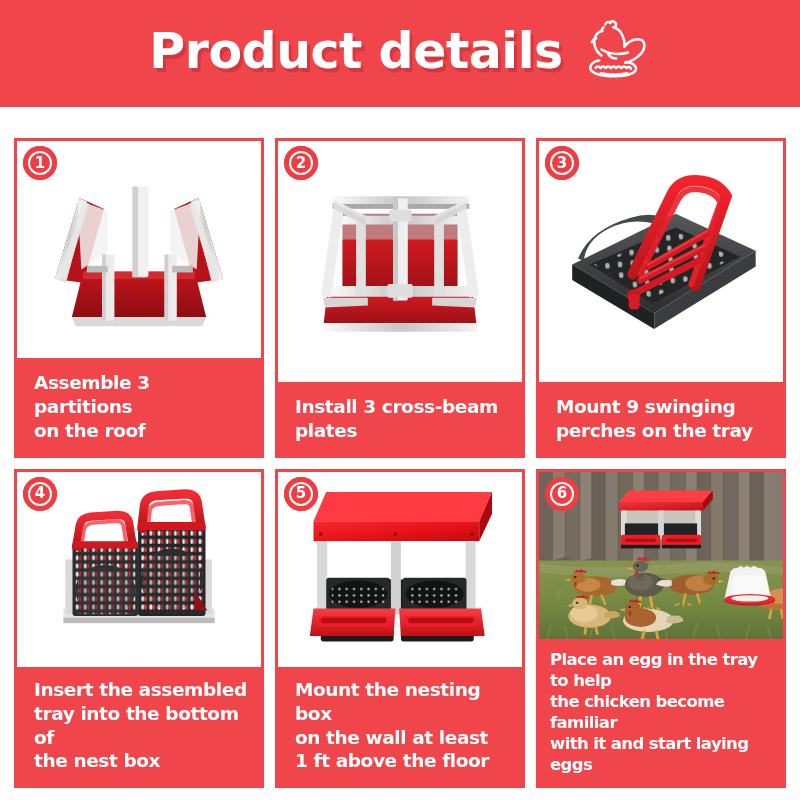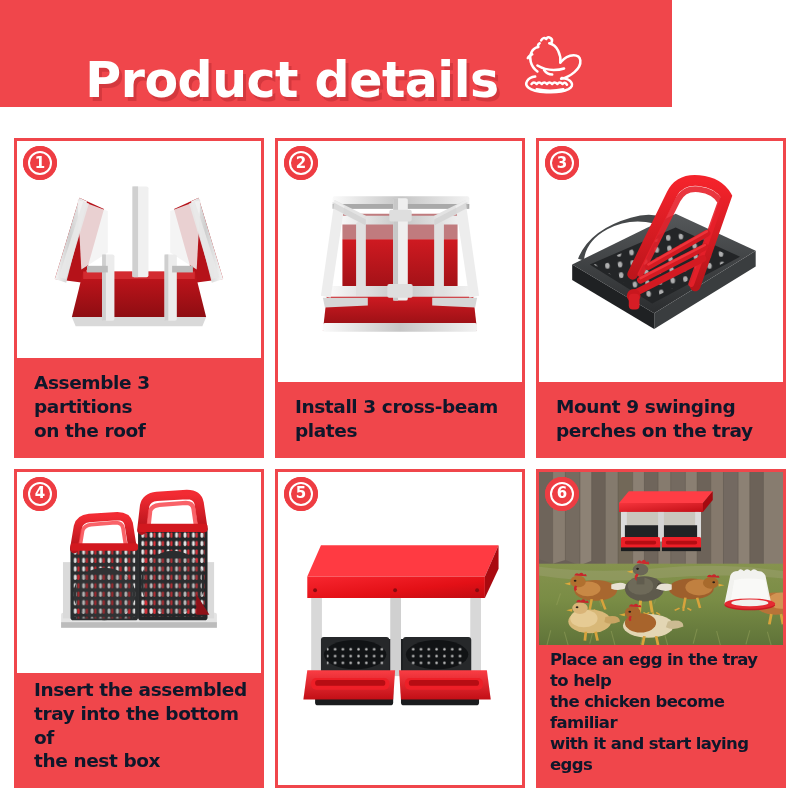--- a/index.html
+++ b/index.html
@@ -16,25 +16,25 @@
   #page {
     position: relative;
     width: 800px;
     height: 800px;
     background: #ffffff;
   }
 
   
   .header {
     position: relative;
-    width: 672px;
+    width: 800px;
     height: 107px;
     background: #F0464B;
     display: flex;
-    align-items: flex-end;
+    align-items: center;
     justify-content: center;
     gap: 14px;
     overflow: hidden;
   }
   .header-title {
     font-family: "DejaVu Sans", sans-serif;
     font-weight: bold;
     font-size: 49px;
     line-height: 1;
     color: #ffffff;
@@ -109,36 +109,36 @@
     position: relative;
     flex: 1 1 auto;
     background: #ffffff;
     overflow: hidden;
   }
   .photo.full { background: #6b6257; }
 
   .caption {
     flex: 0 0 auto;
     background: #F0464B;
-    color: #0f172a;
+    color: #ffffff;
     padding: 13px 14px 12px 17px;
     font-family: "DejaVu Sans", sans-serif;
     font-weight: bold;
     font-size: 18.5px;
     line-height: 1.28;
     letter-spacing: -0.4px;
     white-space: pre-line;
   }
   .caption.small {
     font-size: 16.5px;
     line-height: 1.27;
     padding: 10px 8px 9px 11px;
     letter-spacing: -0.6px;
   }
-  .caption.three { padding-top: 5px; }
+  .caption.three { padding-top: 11px; }
 
   
   .ill { position: absolute; inset: 0; width: 100%; height: 100%; }
 </style>
 </head>
 <body>
 
 <div id="page">
 
   <div class="header">
@@ -414,20 +414,23 @@
           <rect x="126" y="168" width="80" height="18" rx="3" fill="#1a1c1e"></rect>
 
           <path d="M30 150 L120 150 L118 180 L26 180 Z" fill="url(#g5perch)"></path>
           <rect x="34" y="158" width="80" height="12" rx="5" fill="#EE1F27"></rect>
           <rect x="38" y="160" width="72" height="6" rx="3" fill="#B70D13"></rect>
           <path d="M124 150 L214 150 L218 180 L126 180 Z" fill="url(#g5perch)"></path>
           <rect x="130" y="158" width="80" height="12" rx="5" fill="#EE1F27"></rect>
           <rect x="134" y="160" width="72" height="6" rx="3" fill="#B70D13"></rect>
         </svg>
       </div>
+      <div class="caption three">Mount the nesting box
+on the wall at least
+1 ft above the floor</div>
     </div>
 
     <div class="card photo-card">
       <div class="badge">
         <span>6</span>
       </div>
       <div class="photo full">
         <svg class="ill" viewBox="0 0 250 235" preserveAspectRatio="none">
           <defs>
             <linearGradient id="g6grass" x1="0" y1="0" x2="0" y2="1">

